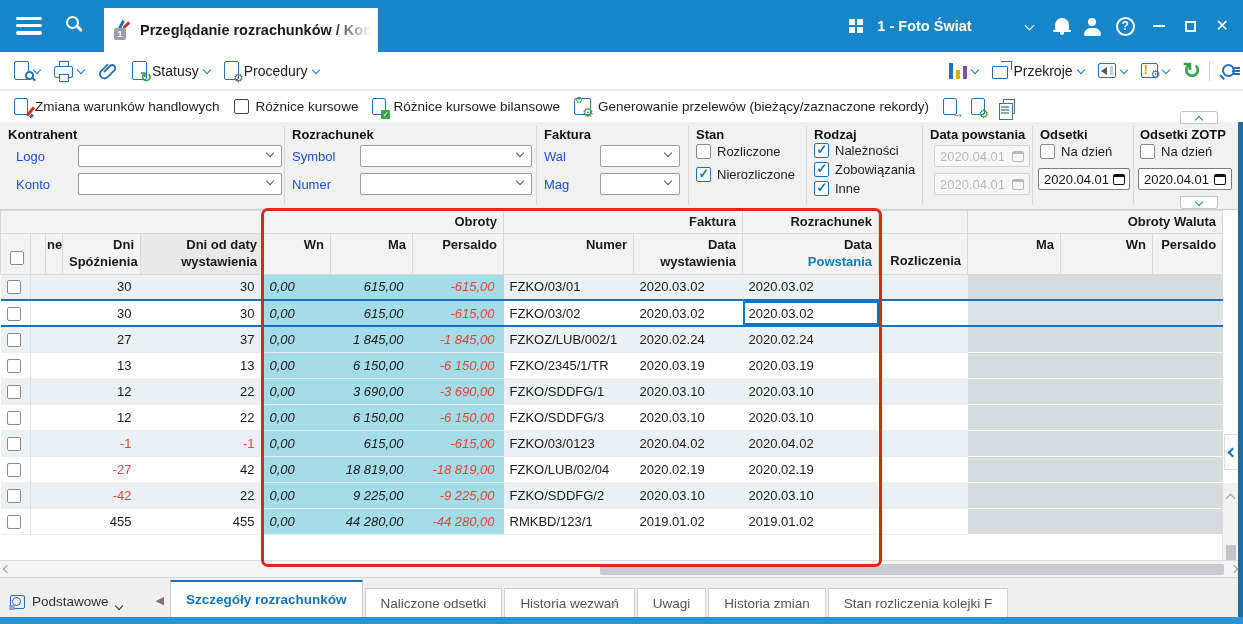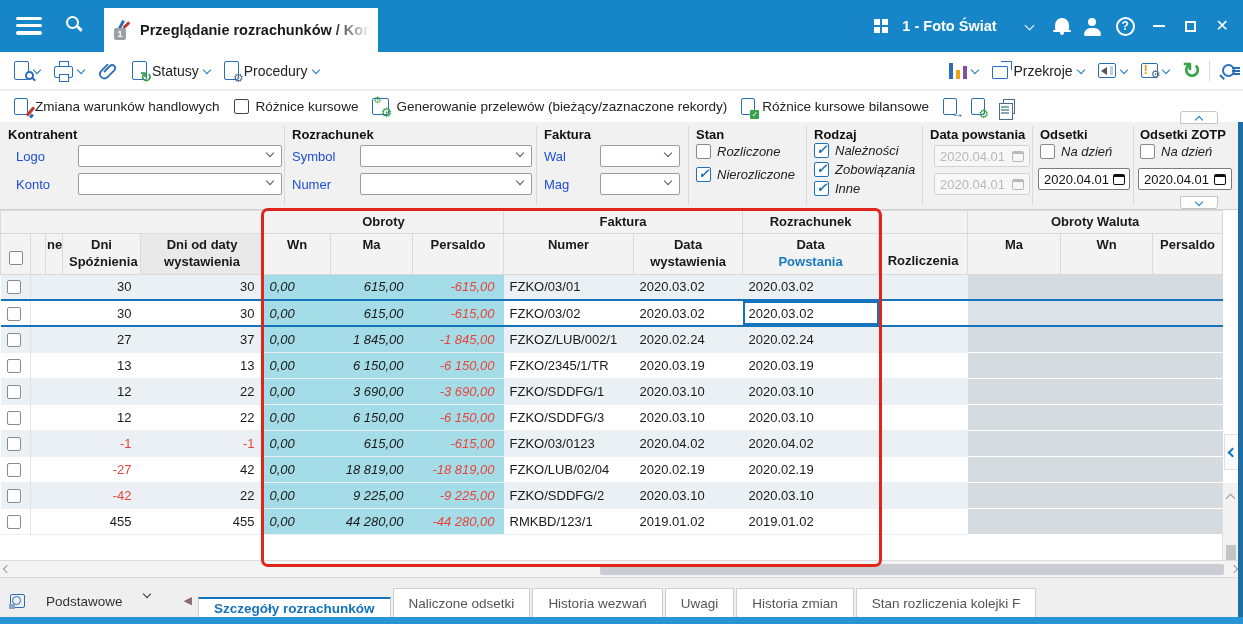--- a/index.html
+++ b/index.html
@@ -17,21 +17,21 @@
   #doc-tab { position:absolute; left:104px; top:8px; width:274px; height:44px; background:#fff; display:flex; align-items:center; padding:0 10px; overflow:hidden; }
   #doc-tab .fade { position:absolute; right:0; top:0; width:46px; height:100%; background:linear-gradient(to right, rgba(255,255,255,0), #fff 85%); }
   .tabicon { position:relative; width:18px; height:20px; margin-right:8px; flex:0 0 auto; }
   .tabicon .badge { position:absolute; left:0; bottom:0; width:12px; height:12px; background:#9aa0a6; border-radius:2px; color:#fff; font-size:9px; font-weight:bold; text-align:center; line-height:12px; }
   .tabicon .pen1 { position:absolute; left:6px; top:0; width:2.5px; height:9px; background:#2a6db8; transform:rotate(28deg); }
   .tabicon .pen2 { position:absolute; left:11px; top:1px; width:2.5px; height:8px; background:#c0392b; transform:rotate(45deg); }
   #doc-tab .t-main { font-size:14.5px; font-weight:bold; white-space:nowrap; }
   #topbar-right { position:absolute; right:0; top:0; height:52px; display:flex; align-items:center; color:#fff; }
   .grid4 { display:grid; grid-template-columns:6px 6px; grid-gap:2.5px; margin-right:14px; }
   .grid4 i { width:6px; height:6px; background:#fff; }
-  .company { font-size:14.5px; font-weight:bold; white-space:nowrap; margin-right:29px; }
+  .company { font-size:14.5px; font-weight:bold; white-space:nowrap; margin-right:54px; }
   .chev { display:inline-block; width:7px; height:7px; border-right:1.7px solid currentColor; border-bottom:1.7px solid currentColor; transform:rotate(45deg); }
   .tb-chev { margin-right:22px; margin-top:-4px; }
   .bell { position:relative; width:14px; height:12px; background:#fff; border-radius:7px 7px 1px 1px; margin:0 15px 4px 0; }
   .bell::before { content:""; position:absolute; left:-2px; bottom:-2px; width:18px; height:2.2px; background:#fff; border-radius:1px; }
   .bell::after { content:""; position:absolute; left:5px; bottom:-5px; width:4px; height:3px; background:#fff; border-radius:0 0 3px 3px; }
   .person { position:relative; width:17px; height:17px; margin-right:15px; }
   .person::before { content:""; position:absolute; left:4.5px; top:0; width:8px; height:8px; background:#fff; border-radius:50%; }
   .person::after { content:""; position:absolute; left:0; bottom:-1px; width:17px; height:8px; background:#fff; border-radius:9px 9px 2px 2px; }
   .help { width:19px; height:19px; border:2px solid #fff; border-radius:50%; font-size:12px; font-weight:bold; display:flex; align-items:center; justify-content:center; margin-right:18px; }
   .win-min { width:12px; height:2.4px; background:#fff; margin-right:20px; }
@@ -89,38 +89,38 @@
   .copyic::before { content:""; position:absolute; left:-5px; top:3px; width:12px; height:15px; border:1.6px solid #4a6b8a; background:#fff; }
   .copyic::after { content:""; position:absolute; left:-3px; top:6px; width:8px; height:1.6px; background:#8aa; box-shadow:0 3px 0 #8aa, 0 6px 0 #8aa; }
 
   
   #filters { position:absolute; left:0; top:122px; width:1243px; height:88px; background:#f1f1f1; border-bottom:1px solid #cfcfcf; font-size:13px; }
   .fsep { position:absolute; top:4px; bottom:4px; width:1px; background:#d9d9d9; }
   .ftitle { position:absolute; font-weight:bold; font-size:13px; color:#111; }
   .flabel { position:absolute; color:#1d4ed8; }
   .dd { position:absolute; background:#fff; border:1px solid #9c9c9c; border-radius:2px; height:22px; }
   .dd .chev { position:absolute; right:8px; top:6px; width:6px; height:6px; color:#555; }
-  .cbrow { position:absolute; display:flex; align-items:center; gap:6px; white-space:nowrap; color:#222;font-style:italic; }
+  .cbrow { position:absolute; display:flex; align-items:center; gap:6px; white-space:nowrap; color:#222; }
   .cb { display:inline-block; width:15px; height:15px; background:#fff; border:1px solid #8a8a8a; border-radius:2px; position:relative; flex:0 0 auto; }
   .cb.checked { border-color:#1f72b8; }
   .cb.checked::after { content:"✓"; position:absolute; left:1.5px; top:-2.5px; color:#1f72b8; font-size:13px; font-weight:bold; }
   .di { position:absolute; display:flex; align-items:center; justify-content:space-between; padding:0 5px; background:#fff; border:1px solid #7d7d7d; border-radius:2px; height:22px; font-size:13px; color:#111; }
   .di.disabled { color:#b9b9b9; border-color:#d2d2d2; background:#f7f7f7; }
   .cal { display:inline-block; width:12px; height:11px; border:1.5px solid currentColor; border-top:3.5px solid currentColor; border-radius:2px; margin-left:4px; flex:0 0 auto; }
   .collapse-tab { position:absolute; width:38px; height:13px; background:#fff; border:1px solid #c4c4c4; border-radius:3px 3px 0 0; display:flex; align-items:center; justify-content:center; cursor:pointer; }
   .collapse-tab .chev { width:6px; height:6px; color:#1779be; }
   .chev.up { transform:rotate(-135deg); margin-top:4px; }
   .chev.down { transform:rotate(45deg); margin-top:-2px; }
   .chev.left { transform:rotate(135deg); }
   .chev.right { transform:rotate(-45deg); }
 
   
   #gridwrap { position:absolute; left:0; top:210px; width:1243px; height:350px; background:#fff; }
   table#grid { border-collapse:collapse; table-layout:fixed; width:1222px; font-size:13px; }
-  #grid thead th { background:#f3f3f3; border:1px solid #d9d9d9; font-weight:bold; text-align:center; padding:2px 6px; vertical-align:top; line-height:1.35; overflow:hidden; white-space:nowrap; }
+  #grid thead th { background:#f3f3f3; border:1px solid #d9d9d9; font-weight:bold; text-align:right; padding:2px 6px; vertical-align:top; line-height:1.35; overflow:hidden; white-space:nowrap; }
   #grid thead tr.grp th { height:22px; }
   #grid thead tr.sub th { height:41px; }
   #grid thead th.darker { background:#e9e9e9; }
   #grid thead th.bottom { vertical-align:bottom; padding-bottom:4px; }
   .sortcol { color:#1779be; }
   #grid tbody td { height:26px; padding:0 6px; overflow:hidden; white-space:nowrap; border-bottom:1px solid rgba(110,130,145,0.12); }
   #grid tbody td:first-child { border-right:1px solid #e3e3e3; }
   #grid tbody tr.odd td { background:#eaf0f4; }
   #grid tbody tr.even td { background:#fff; }
   #grid td.cyan { background:#a4dce8 !important;font-style:italic; }
@@ -145,29 +145,29 @@
   #annotation { position:absolute; left:261px; top:208px; width:621px; height:359px; border:3px solid #e0251b; border-radius:7px; pointer-events:none; z-index:40; }
 
   
   #hscroll { position:absolute; left:0; top:560px; width:1243px; height:17px; background:#f4f4f4; border-top:1px solid #dcdcdc; }
   #hscroll .thumb { position:absolute; left:600px; top:3px; width:624px; height:11px; background:#c9ccd0; border-radius:2px; }
   #hscroll .grip { position:absolute; left:608px; top:0px; color:#8f8f8f; font-size:9px; letter-spacing:2px; z-index:2; }
   #hscroll .harrow { position:absolute; top:5px; width:6px; height:6px; color:#9a9a9a; }
 
   
   #bottombar { position:absolute; left:0; top:577px; width:1243px; height:40px; background:#efefef; border-top:1px solid #d8d8d8; display:flex; align-items:flex-end; }
-  #layout-selector { display:flex; align-items:flex-start; gap:21px; padding:0 10px 8px 10px; font-size:13.5px; color:#333; cursor:pointer; }
+  #layout-selector { display:flex; align-items:flex-end; gap:7px; padding:0 10px 8px 10px; font-size:13.5px; color:#333; cursor:pointer; }
   .lsicon { position:relative; width:15px; height:14px; border:1.7px solid #2a6db8; border-radius:2px; }
   .lsicon::before { content:""; position:absolute; left:1px; top:1px; width:7px; height:7px; border:1.8px solid #2a6db8; border-radius:50%; }
   .lsicon::after { content:""; position:absolute; left:-2px; bottom:-2px; width:6px; height:5px; background:#8aa7c2; }
   #layout-selector .chev { color:#333; width:6px; height:6px; margin-top:-3px; }
   .tabscroll-left { color:#8a6a6a; font-size:11px; margin:0 6px 10px 24px; }
   #tabs { display:flex; align-items:flex-end; height:100%; }
   .btab { background:#fff; border:1px solid #cfcfcf; border-bottom:none; height:29px; display:flex; align-items:center; padding:0 15px; font-size:13.5px; color:#555; margin-right:2px; white-space:nowrap; cursor:pointer; }
-  .btab.active { color:#1374bd; font-weight:bold; border-top:2px solid #1374bd; height:20px; }
+  .btab.active { color:#1374bd; font-weight:bold; border-top:2px solid #1374bd; height:37px; }
   #bottom-edge { position:absolute; left:0; top:617px; width:1243px; height:7px; background:#2795d5; }
 </style>
 </head>
 <body>
 
 <div id="app">
 
   <div id="topbar">
     <div class="hamburger">
         <i></i>
@@ -275,26 +275,26 @@
   <div id="toolbar2">
     <span class="t2item">
         <span class="doc-pen"></span>
         <span>Zmiana warunków handlowych</span>
       </span>
     <span class="t2item">
         <span class="sqicon"></span>
         <span>Różnice kursowe</span>
       </span>
     <span class="t2item">
+        <span class="doc-chk"></span>
+        <span>Różnice kursowe bilansowe</span>
+      </span>
+    <span class="t2item">
         <span class="gears"></span>
         <span>Generowanie przelewów (bieżący/zaznaczone rekordy)</span>
-      </span>
-    <span class="t2item">
-        <span class="doc-chk"></span>
-        <span>Różnice kursowe bilansowe</span>
       </span>
     <span class="t2item">
         <span class="doc-arrow"></span>
       </span>
     <span class="t2item">
         <span class="doc-gear"></span>
       </span>
     <span class="t2item">
         <span class="copyic"></span>
       </span>

